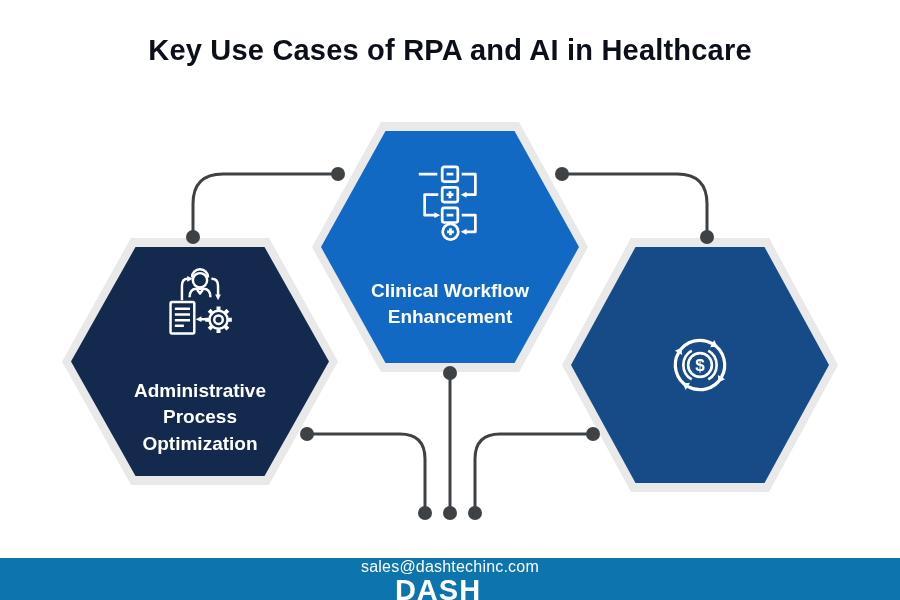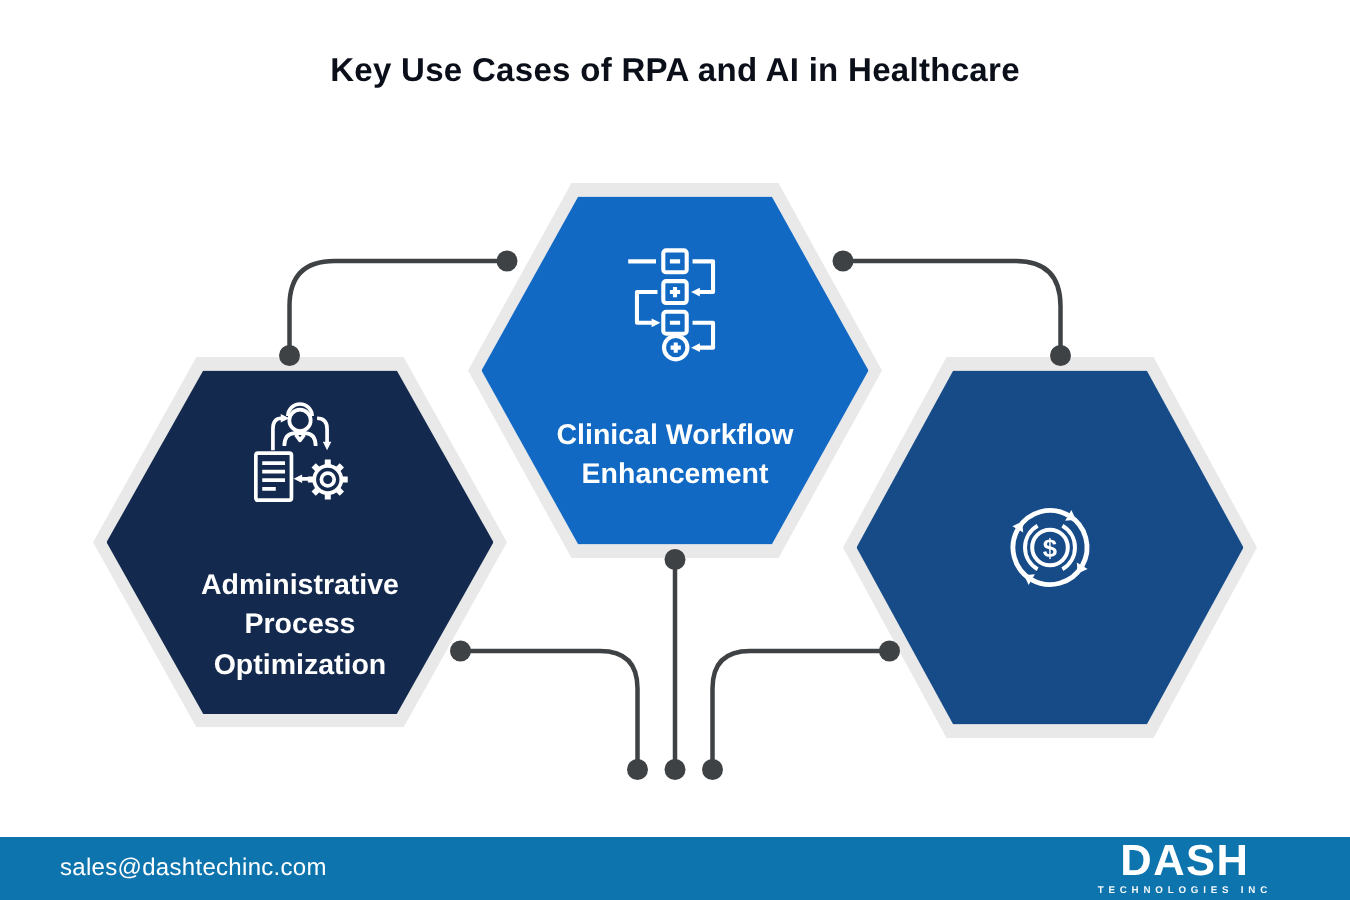--- a/index.html
+++ b/index.html
@@ -3,21 +3,21 @@
 <meta charset="utf-8">
 <style>
   * { margin:0; padding:0; box-sizing:border-box; }
   html,body { width:900px; height:600px; }
   body {
     position:relative; width:900px; height:600px; background:#ffffff;
     font-family:"Liberation Sans", sans-serif; overflow:hidden;
   }
   .title {
     position:absolute; left:0; top:34px; width:900px; text-align:center;
-    font-size:22px; font-weight:700; letter-spacing:0.2px; color:var(--title-color,#0b0f19);
+    font-size:29px; font-weight:700; letter-spacing:0.2px; color:var(--title-color,#0b0f19);
   }
   .hex-outer {
     position:absolute;
     clip-path:polygon(25% 0%, 75% 0%, 100% 50%, 75% 100%, 25% 100%, 0% 50%);
     background:var(--hex-border,#e9e9e9);
   }
   .hex-inner {
     position:absolute; inset:9px;
     clip-path:polygon(25% 0%, 75% 0%, 100% 50%, 75% 100%, 25% 100%, 0% 50%);
     display:flex; flex-direction:column; align-items:center; justify-content:center;
@@ -36,20 +36,21 @@
   }
   #hex-admin    .hex-label { width:180px; }
   #hex-clinical .hex-label { width:215px; }
   #hex-revenue  .hex-label { width:195px; }
   #connectors { position:absolute; left:0; top:0; z-index:5; pointer-events:none; }
   .footer {
     position:absolute; left:0; bottom:0; width:900px; height:42px;
     background:var(--footer-bg,#0d74ad); color:#fff;
     display:flex; align-items:center; justify-content:space-between;
     padding:0 40px;
+    flex-direction:column;
   }
   .footer-text { font-size:16px; letter-spacing:0.2px; }
   .footer-logo { text-align:center; line-height:1; transform:translateX(-12px); }
   .footer-logo .logo-main { font-size:29px; font-weight:700; letter-spacing:1px; }
   .footer-logo .logo-sub  { font-size:6.5px; letter-spacing:3.2px; margin-top:2px; font-weight:700; opacity:.95; }
 </style>
 </head>
 <body>
 
 <div class="title">Key Use Cases of RPA and AI in Healthcare</div>

